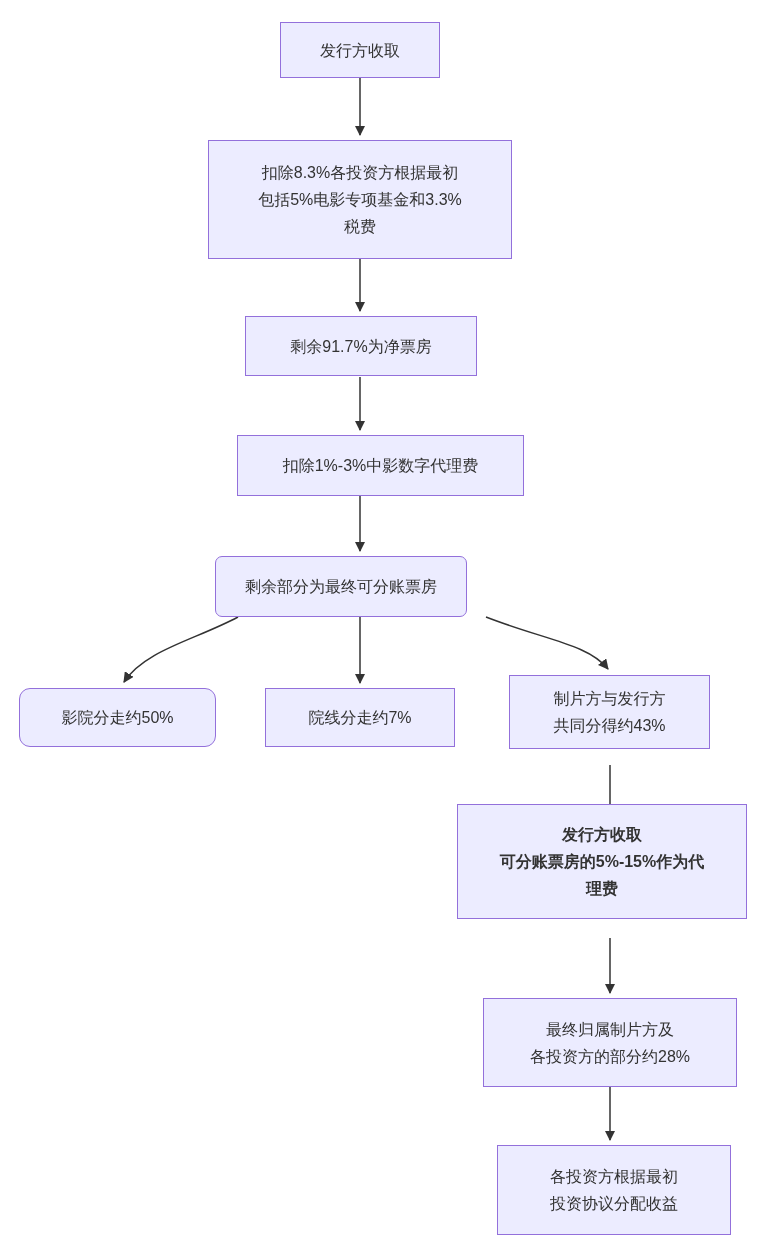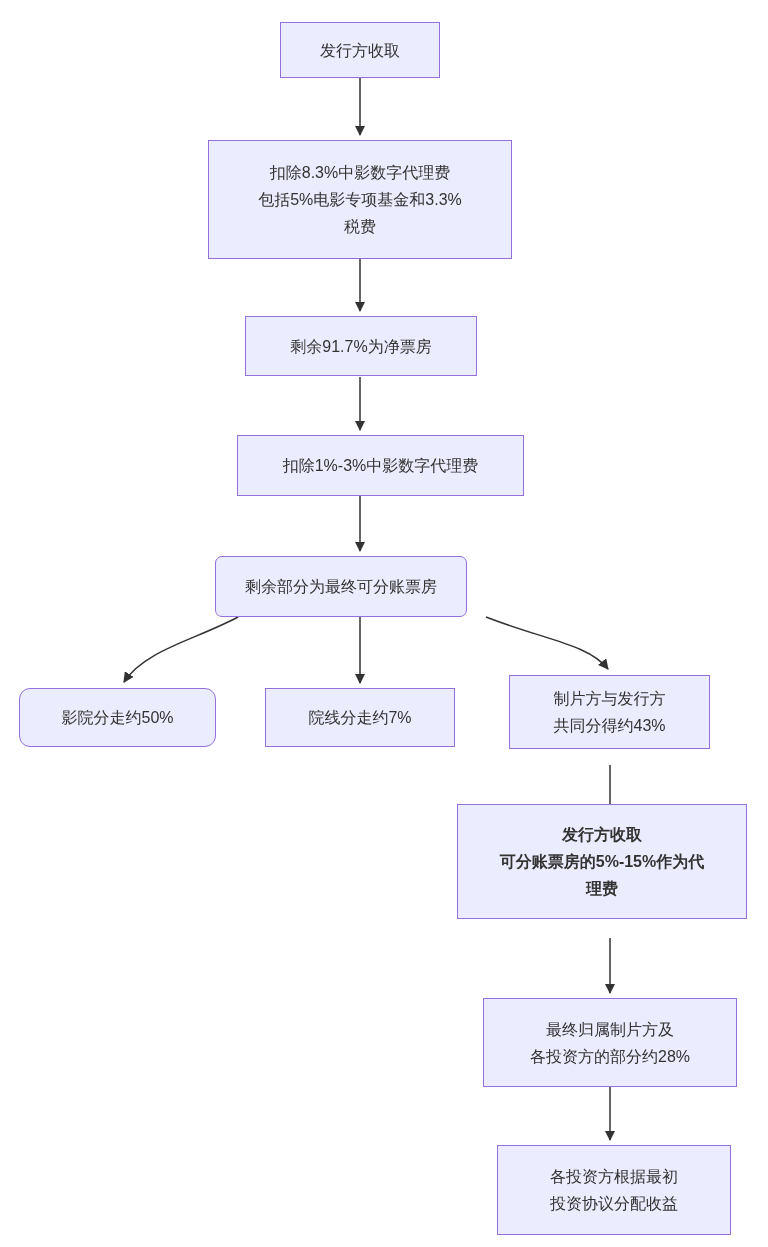--- a/index.html
+++ b/index.html
@@ -69,21 +69,21 @@
       <path d="M238,617 C195,640 145,650 124,682" marker-end="url(#arrowhead)"></path>
       <path d="M360,617 V683" marker-end="url(#arrowhead)"></path>
       <path d="M486,617 C545,640 588,644 608,669" marker-end="url(#arrowhead)"></path>
       <path d="M610,765 V818" marker-end="url(#arrowhead)"></path>
       <path d="M610,938 V993" marker-end="url(#arrowhead)"></path>
       <path d="M610,1087 V1140" marker-end="url(#arrowhead)"></path>
     </g>
   </svg>
 
   <div class="node n0">发行方收取</div>
-  <div class="node n1">扣除8.3%中影数字代理费
+  <div class="node n1">扣除8.3%各投资方根据最初
 包括5%电影专项基金和3.3%
 税费</div>
   <div class="node n2">剩余91.7%为净票房</div>
   <div class="node n3">扣除1%-3%中影数字代理费</div>
   <div class="node n4">剩余部分为最终可分账票房</div>
   <div class="node n5">影院分走约50%</div>
   <div class="node n6">院线分走约7%</div>
   <div class="node n7">制片方与发行方
 共同分得约43%</div>
   <div class="node n8">发行方收取

